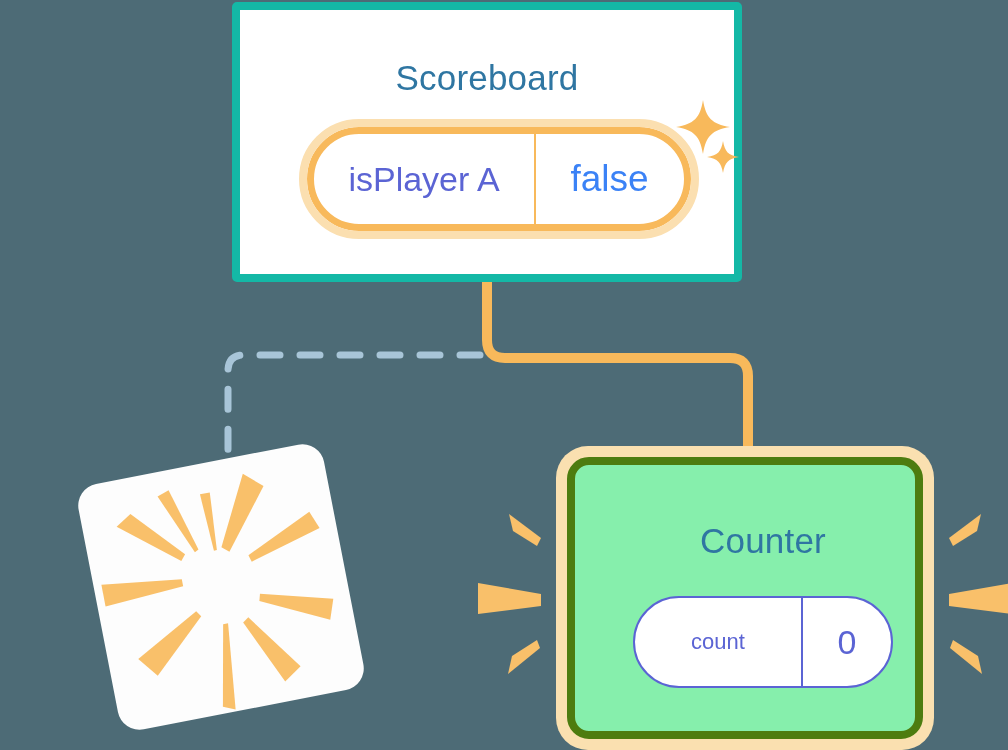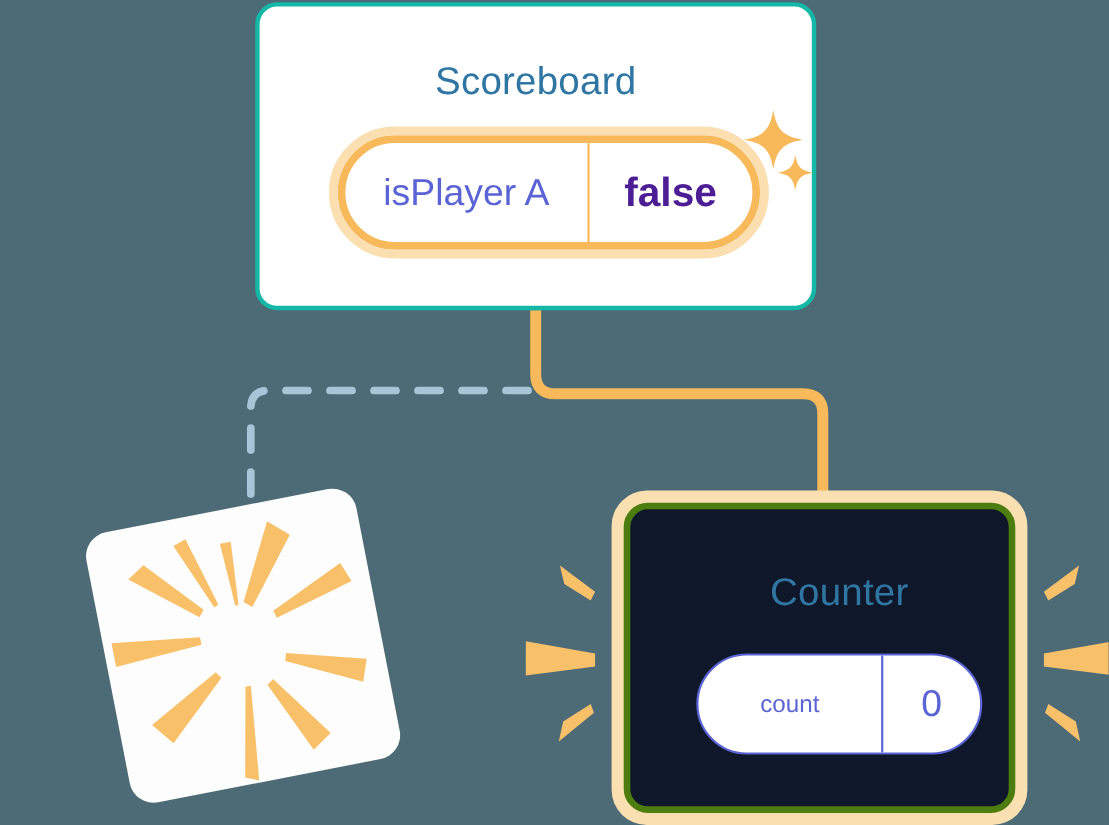--- a/index.html
+++ b/index.html
@@ -35,42 +35,42 @@
   .layer-sparkle    { z-index: 6; }
 
   
   .card-scoreboard {
     position: absolute;
     left: 232px;
     top: 2px;
     width: 510px;
     height: 280px;
     background: #ffffff;
-    border: 4px solid #14b8a6;
-    border-radius: 20px;
+    border: 8px solid #14b8a6;
+    border-radius: 5px;
     box-sizing: border-box;
     z-index: 5;
   }
   .card-counter {
     position: absolute;
     left: 556px;
     top: 446px;
     width: 378px;
     height: 304px;
     background: #fae0b0;
     border-radius: 32px;
     box-sizing: border-box;
     padding: 11px;
     z-index: 5;
   }
   .card-counter-inner {
     width: 100%;
     height: 100%;
-    background: #0f172a;
-    border: 6px solid #4d7c0f;
+    background: #86efac;
+    border: 8px solid #4d7c0f;
     border-radius: 22px;
     box-sizing: border-box;
     position: relative;
     padding-left: 36px;
   }
 
   .card-title {
     text-align: center;
     color: #2f76a2;
     font-size: 35px;
@@ -114,22 +114,22 @@
     border-right: 2px solid #f8b95b;
     box-sizing: border-box;
   }
   .pill-scoreboard .pill-val {
     display: flex;
     align-items: center;
     justify-content: center;
     padding: 14px 28px;
     min-width: 148px;
     font-size: 37px;
-    font-weight: 700;
-    color: #4c1d95;
+    font-weight: 400;
+    color: #3b82f6;
     box-sizing: border-box;
   }
 
   
   .pill-counter {
     display: flex;
     align-items: stretch;
     height: 92px;
     background: #ffffff;
     border: 2px solid #5b64d4;

